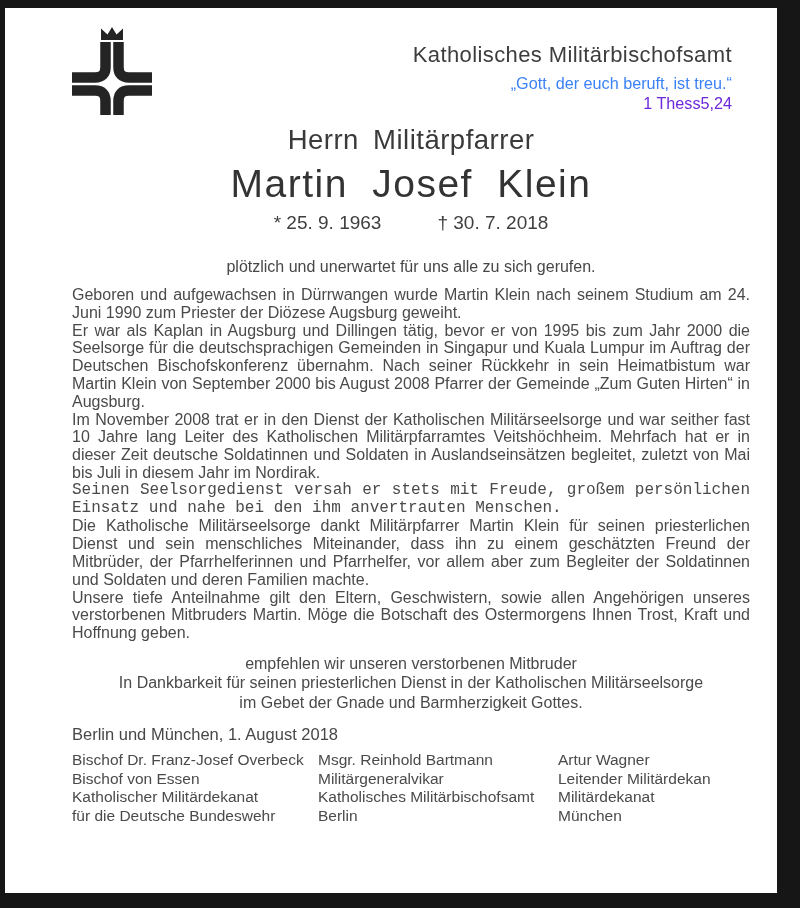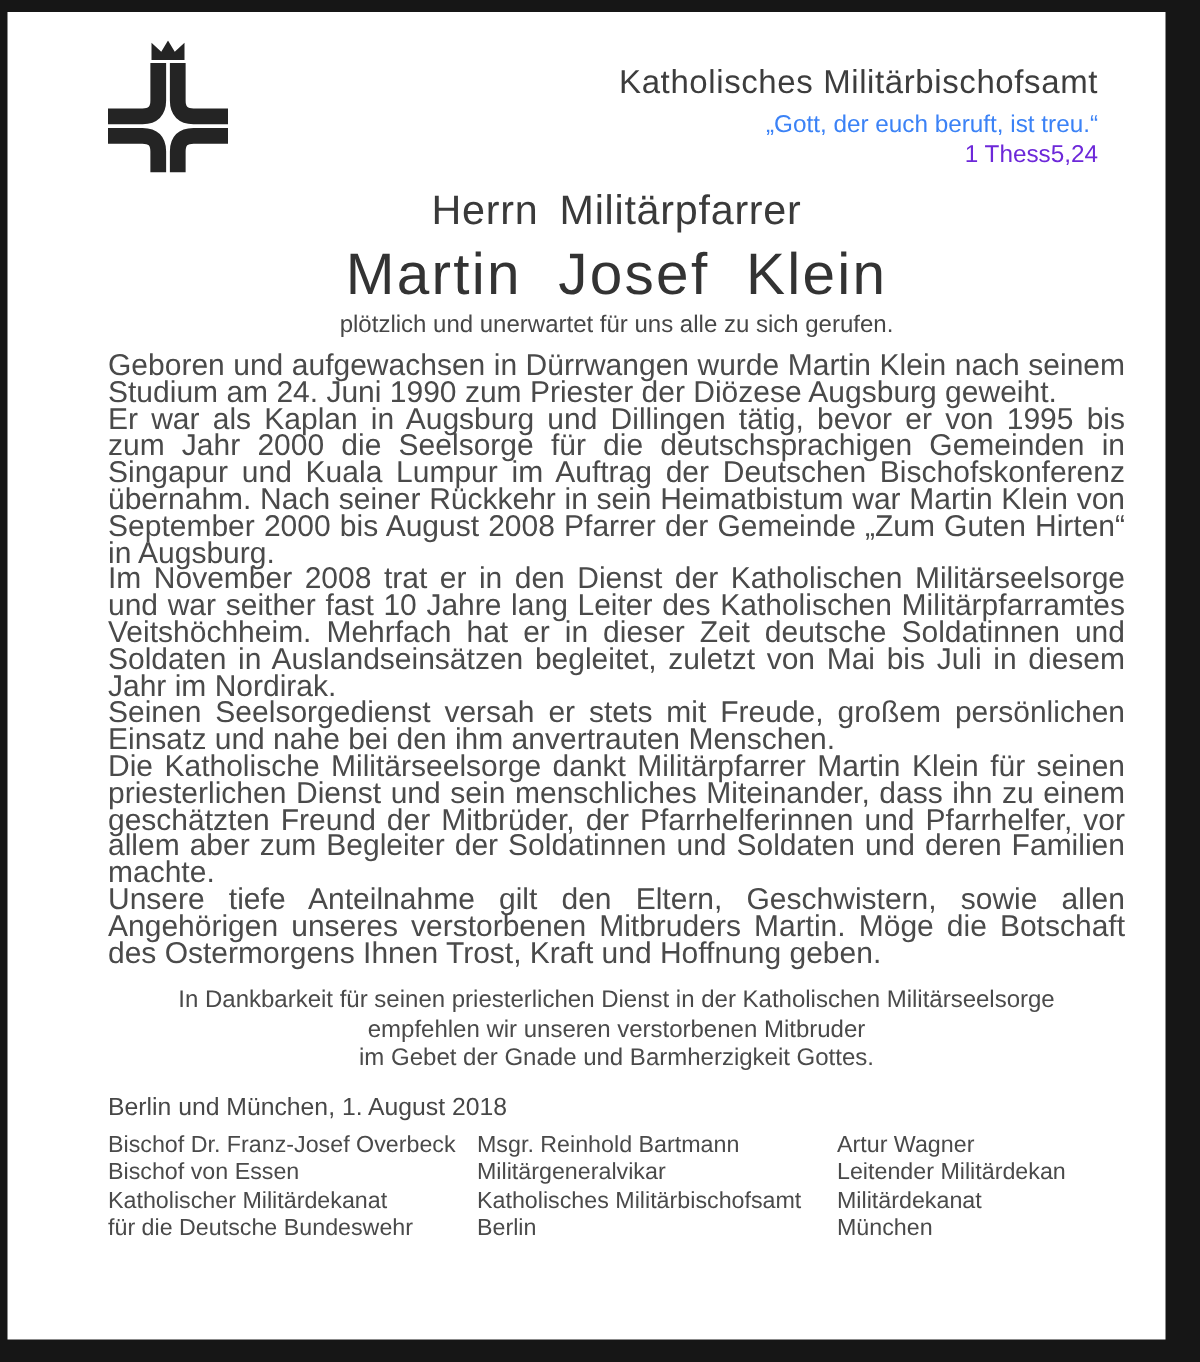--- a/index.html
+++ b/index.html
@@ -24,28 +24,28 @@
   .logo{position:absolute;left:0;top:19px;width:80px;height:88px;}
   .header-right{padding-top:34px;text-align:right;padding-right:18px;}
   .office{font-size:22px;line-height:26px;letter-spacing:.4px;color:#3d3d3d;}
   .quote{font-size:16.2px;line-height:19.5px;margin-top:6px;color:#3b82f6;}
   .quote-src{font-size:16.2px;line-height:19.5px;color:#6d28d9;}
   
   .intro{margin-top:0;text-align:center;font-weight:bold;font-size:16px;line-height:19.5px;color:#242424;}
   .title{margin-top:9px;text-align:center;font-size:27.5px;line-height:32px;letter-spacing:.5px;word-spacing:6px;color:#3a3a3a;}
   .name{margin-top:5px;text-align:center;font-size:39px;line-height:45px;letter-spacing:1.5px;word-spacing:12px;color:#333333;}
   .dates{margin-top:5px;display:flex;justify-content:center;gap:56px;font-size:19px;line-height:24px;color:#3f3f3f;}
-  .called{margin-top:0;text-align:center;font-size:16px;line-height:21px;color:#474747;}
+  .called{margin-top:21px;text-align:center;font-size:16px;line-height:21px;color:#474747;}
   
-  .body{margin-top:9px;font-size:20px;line-height:17.8px;text-align:justify;color:#4a4a4a;}
+  .body{margin-top:9px;font-size:16px;line-height:17.8px;text-align:justify;color:#4a4a4a;}
   .body p{margin:0;}
   .p1{margin-bottom:8px;}
   .p2{margin-bottom:5px;}
   .p3{margin-bottom:0;}
-  .p4{margin-bottom:5px;}
+  .p4{margin-bottom:5px;font-family:Liberation Mono, monospace;}
   .p5{margin-bottom:14px;}
   .p6{margin-bottom:0;}
   
   .closing{margin-top:12px;text-align:center;font-size:16px;line-height:19.5px;color:#4a4a4a;}
   .dateline{margin-top:12px;font-size:16.5px;line-height:20px;color:#474747;}
   
   .sigs{margin-top:7px;display:flex;font-size:15.5px;line-height:18.5px;color:#4a4a4a;}
   .sig-col{box-sizing:border-box;}
   .sig-col.c1{width:246px;}
   .sig-col.c2{width:240px;}
@@ -72,35 +72,39 @@
         <div class="office">Katholisches Militärbischofsamt</div>
         <div class="quote">„Gott, der euch beruft, ist treu.“</div>
         <div class="quote-src">1 Thess5,24</div>
       </div>
     </div>
 
 
     <div class="title">Herrn Militärpfarrer</div>
     <div class="name">Martin Josef Klein</div>
 
+    <div class="dates">
+      <span>* 25. 9. 1963</span>
+      <span>† 30. 7. 2018</span>
+    </div>
 
     <div class="called">plötzlich und unerwartet für uns alle zu sich gerufen.</div>
 
     <div class="body">
       <p class="p1">Geboren und aufgewachsen in Dürrwangen wurde Martin Klein nach seinem Studium am 24. Juni 1990 zum Priester der Diözese Augsburg geweiht.</p>
       <p class="p2">Er war als Kaplan in Augsburg und Dillingen tätig, bevor er von 1995 bis zum Jahr 2000 die Seelsorge für die deutschsprachigen Gemeinden in Singapur und Kuala Lumpur im Auftrag der Deutschen Bischofskonferenz übernahm. Nach seiner Rückkehr in sein Heimatbistum war Martin Klein von September 2000 bis August 2008 Pfarrer der Gemeinde „Zum Guten Hirten“ in Augsburg.</p>
       <p class="p3">Im November 2008 trat er in den Dienst der Katholischen Militärseelsorge und war seither fast 10 Jahre lang Leiter des Katholischen Militärpfarramtes Veitshöchheim. Mehrfach hat er in dieser Zeit deutsche Soldatinnen und Soldaten in Auslandseinsätzen begleitet, zuletzt von Mai bis Juli in diesem Jahr im Nordirak.</p>
       <p class="p4">Seinen Seelsorgedienst versah er stets mit Freude, großem persönlichen Einsatz und nahe bei den ihm anvertrauten Menschen.</p>
       <p class="p5">Die Katholische Militärseelsorge dankt Militärpfarrer Martin Klein für seinen priesterlichen Dienst und sein menschliches Miteinander, dass ihn zu einem geschätzten Freund der Mitbrüder, der Pfarrhelferinnen und Pfarrhelfer, vor allem aber zum Begleiter der Soldatinnen und Soldaten und deren Familien machte.</p>
       <p class="p6">Unsere tiefe Anteilnahme gilt den Eltern, Geschwistern, sowie allen Angehörigen unseres verstorbenen Mitbruders Martin. Möge die Botschaft des Ostermorgens Ihnen Trost, Kraft und Hoffnung geben.</p>
     </div>
 
     <div class="closing">
+      <div>empfehlen wir unseren verstorbenen Mitbruder</div>
       <div>In Dankbarkeit für seinen priesterlichen Dienst in der Katholischen Militärseelsorge</div>
-      <div>empfehlen wir unseren verstorbenen Mitbruder</div>
       <div>im Gebet der Gnade und Barmherzigkeit Gottes.</div>
     </div>
 
     <div class="dateline">Berlin und München, 1. August 2018</div>
 
     <div class="sigs">
       <div class="sig-col c1">
         <div>Bischof Dr. Franz-Josef Overbeck</div>
         <div>Bischof von Essen</div>
         <div>Katholischer Militärdekanat</div>

